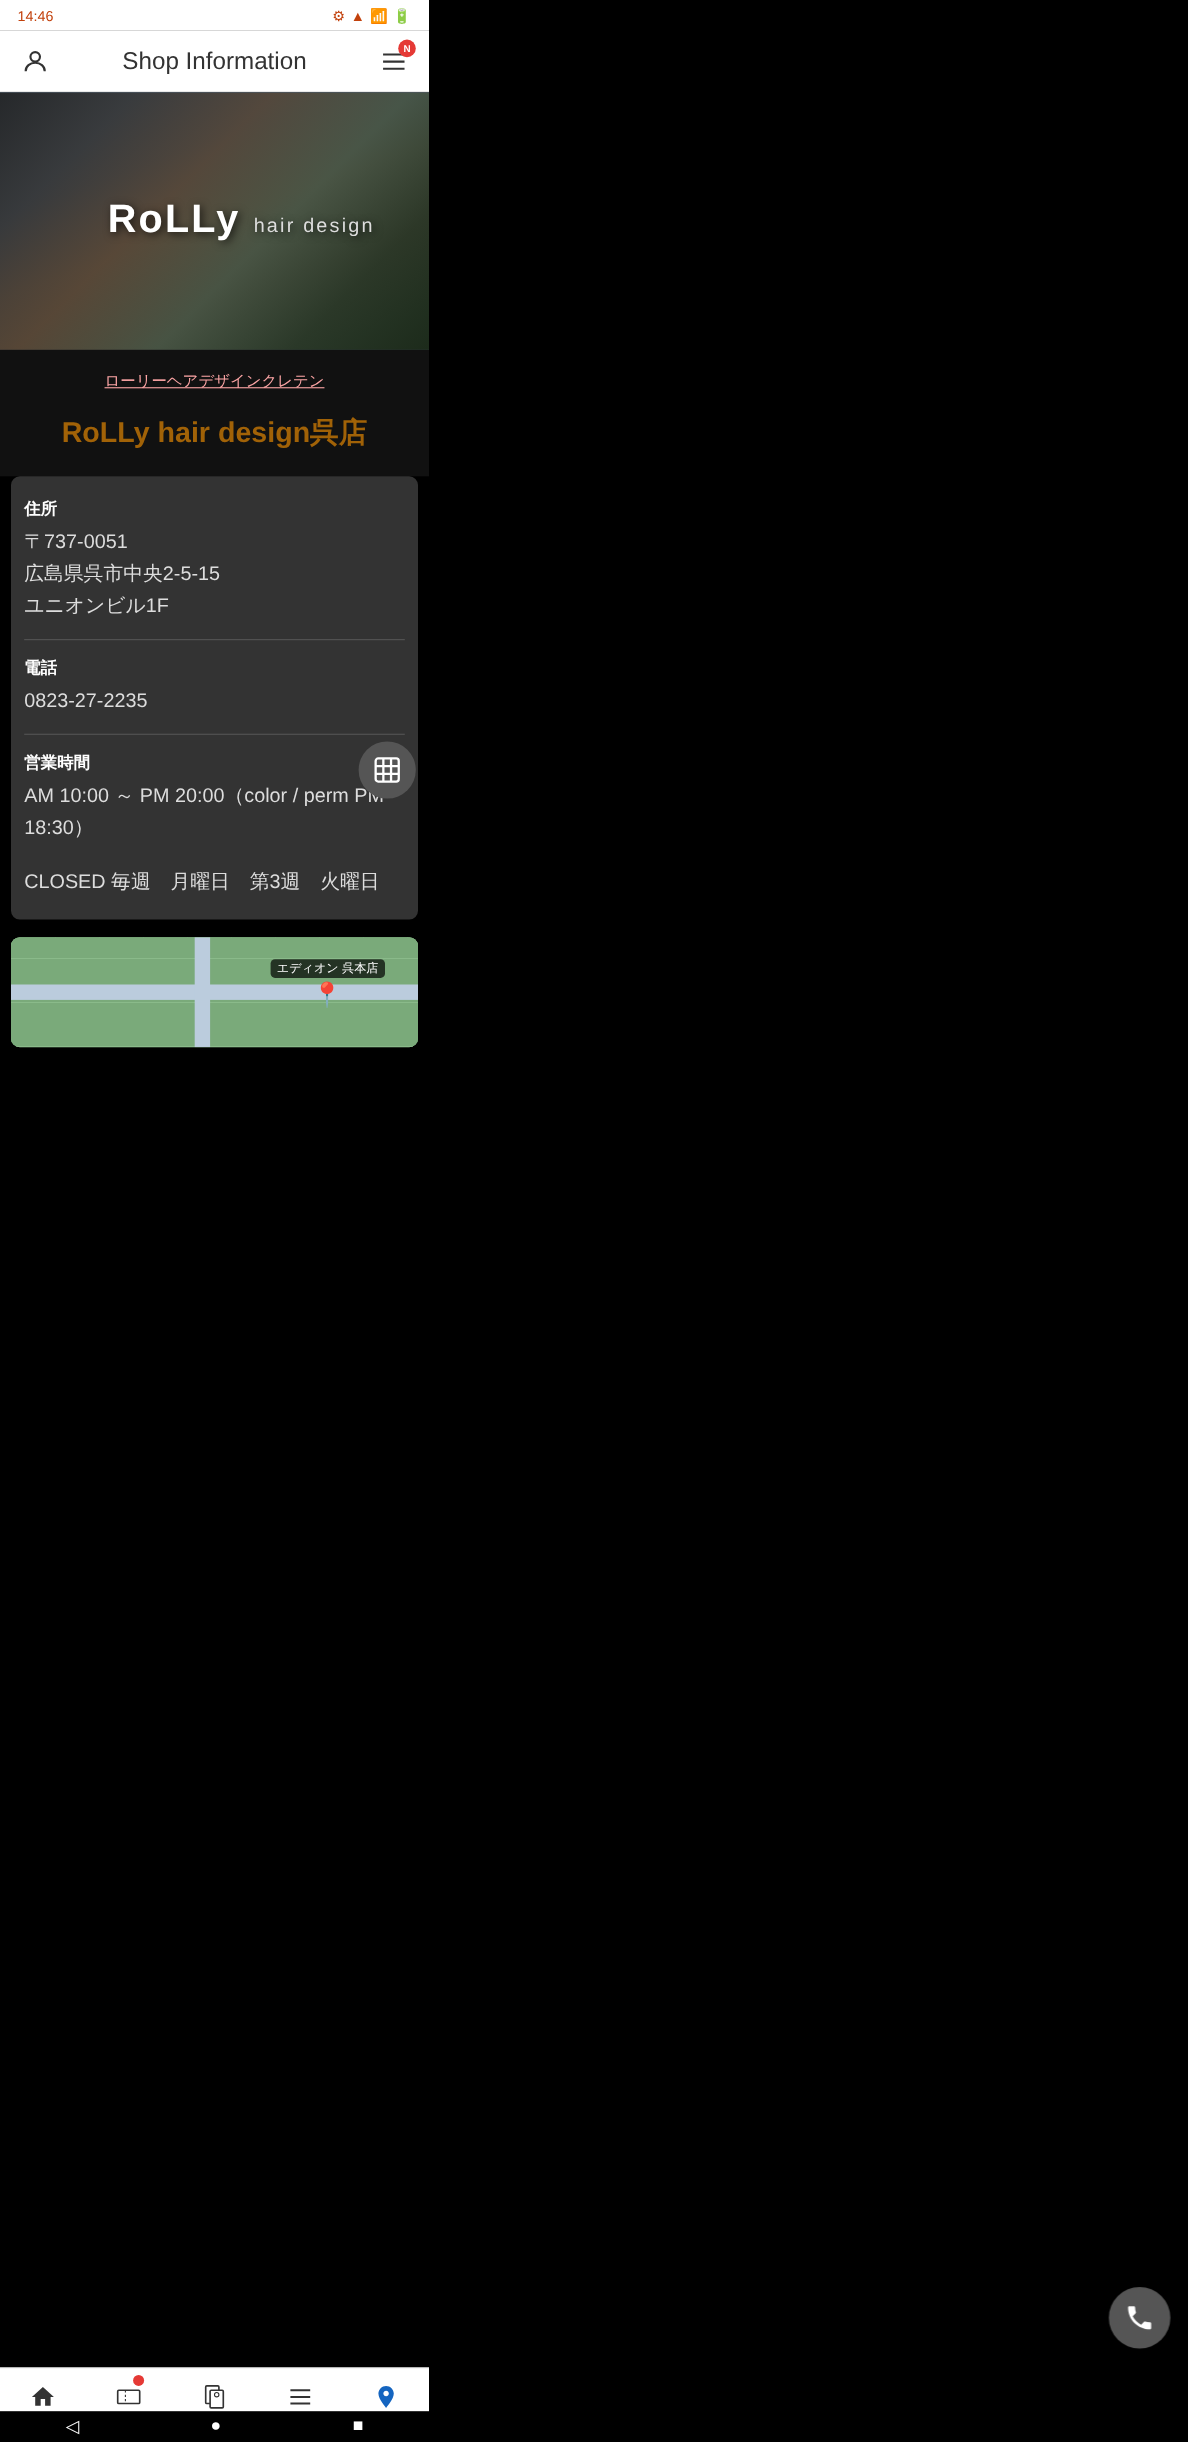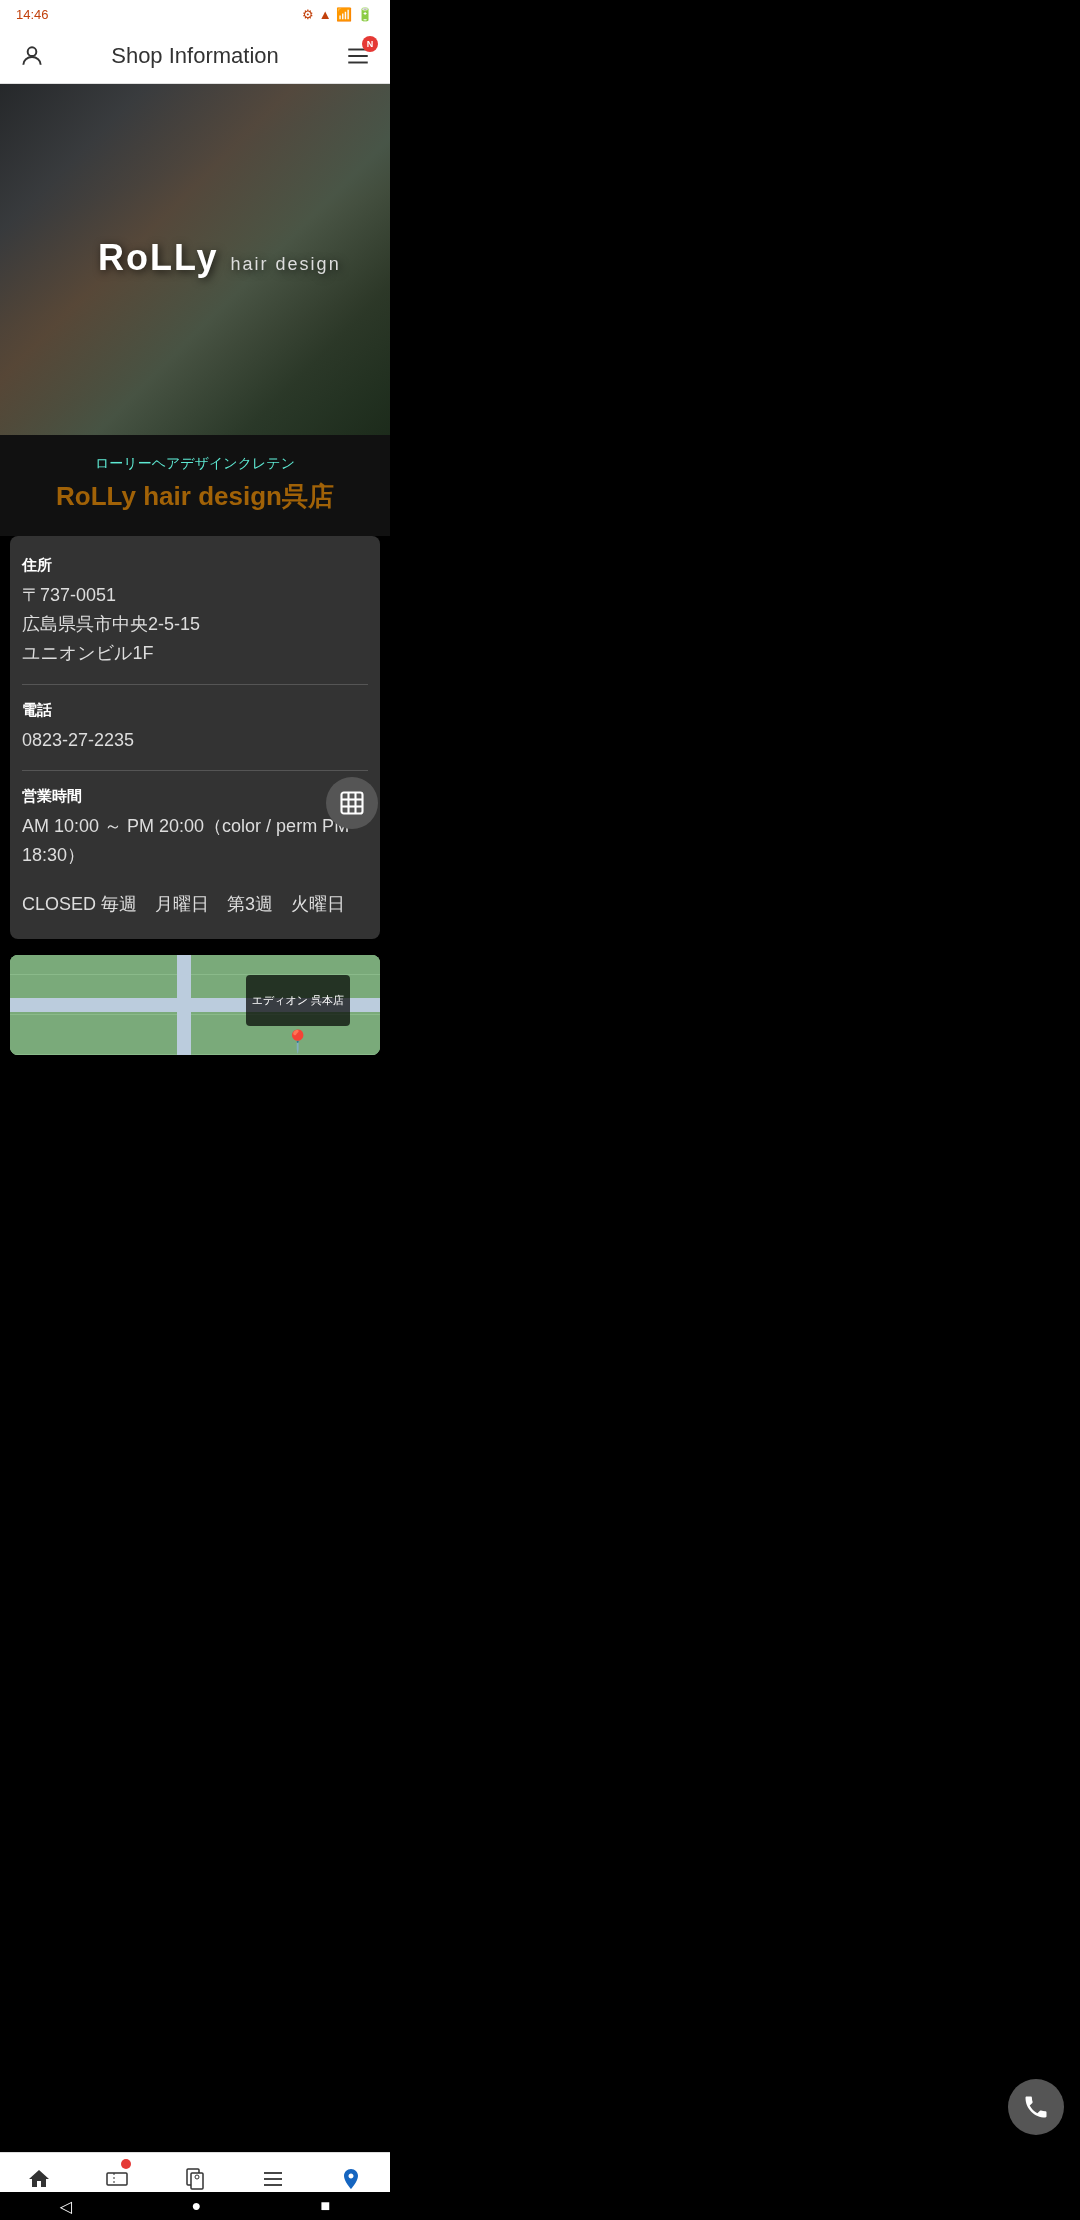--- a/index.html
+++ b/index.html
@@ -78,21 +78,21 @@
       width: 16px;
       height: 16px;
       display: flex;
       align-items: center;
       justify-content: center;
     }
 
     
     .hero-image {
       width: 100%;
-      height: 351px;
+      height: 234px;
       background: #2a3a4a;
       position: relative;
       overflow: hidden;
       display: flex;
       align-items: center;
       justify-content: center;
     }
     .hero-image-inner {
       width: 100%;
       height: 100%;
@@ -108,22 +108,23 @@
     }
 
     
     .shop-name-section {
       background: #111;
       padding: 20px 20px 24px;
       text-align: center;
     }
     .shop-name-ruby {
       font-size: 14px;
-      color: #5eead4;
-      margin-bottom: 8px;
+      color: #fca5a5;
+      margin-bottom: 22px;
+      text-decoration: underline;
     }
     .shop-name-main {
       font-size: 26px;
       font-weight: 700;
       color: #a16207;
       line-height: 1.2;
     }
 
     
     .info-section {
@@ -214,21 +215,21 @@
       top: 20px;
       display: flex;
       flex-direction: column;
       align-items: center;
       z-index: 2;
     }
     .map-pin-label {
       background: rgba(0,0,0,0.7);
       color: #fff;
       font-size: 11px;
-      padding: 18px 6px;
+      padding: 1px 6px;
       border-radius: 4px;
       white-space: nowrap;
       margin-bottom: 3px;
     }
     .map-pin-icon {
       color: #1565c0;
       font-size: 22px;
     }
 
     

